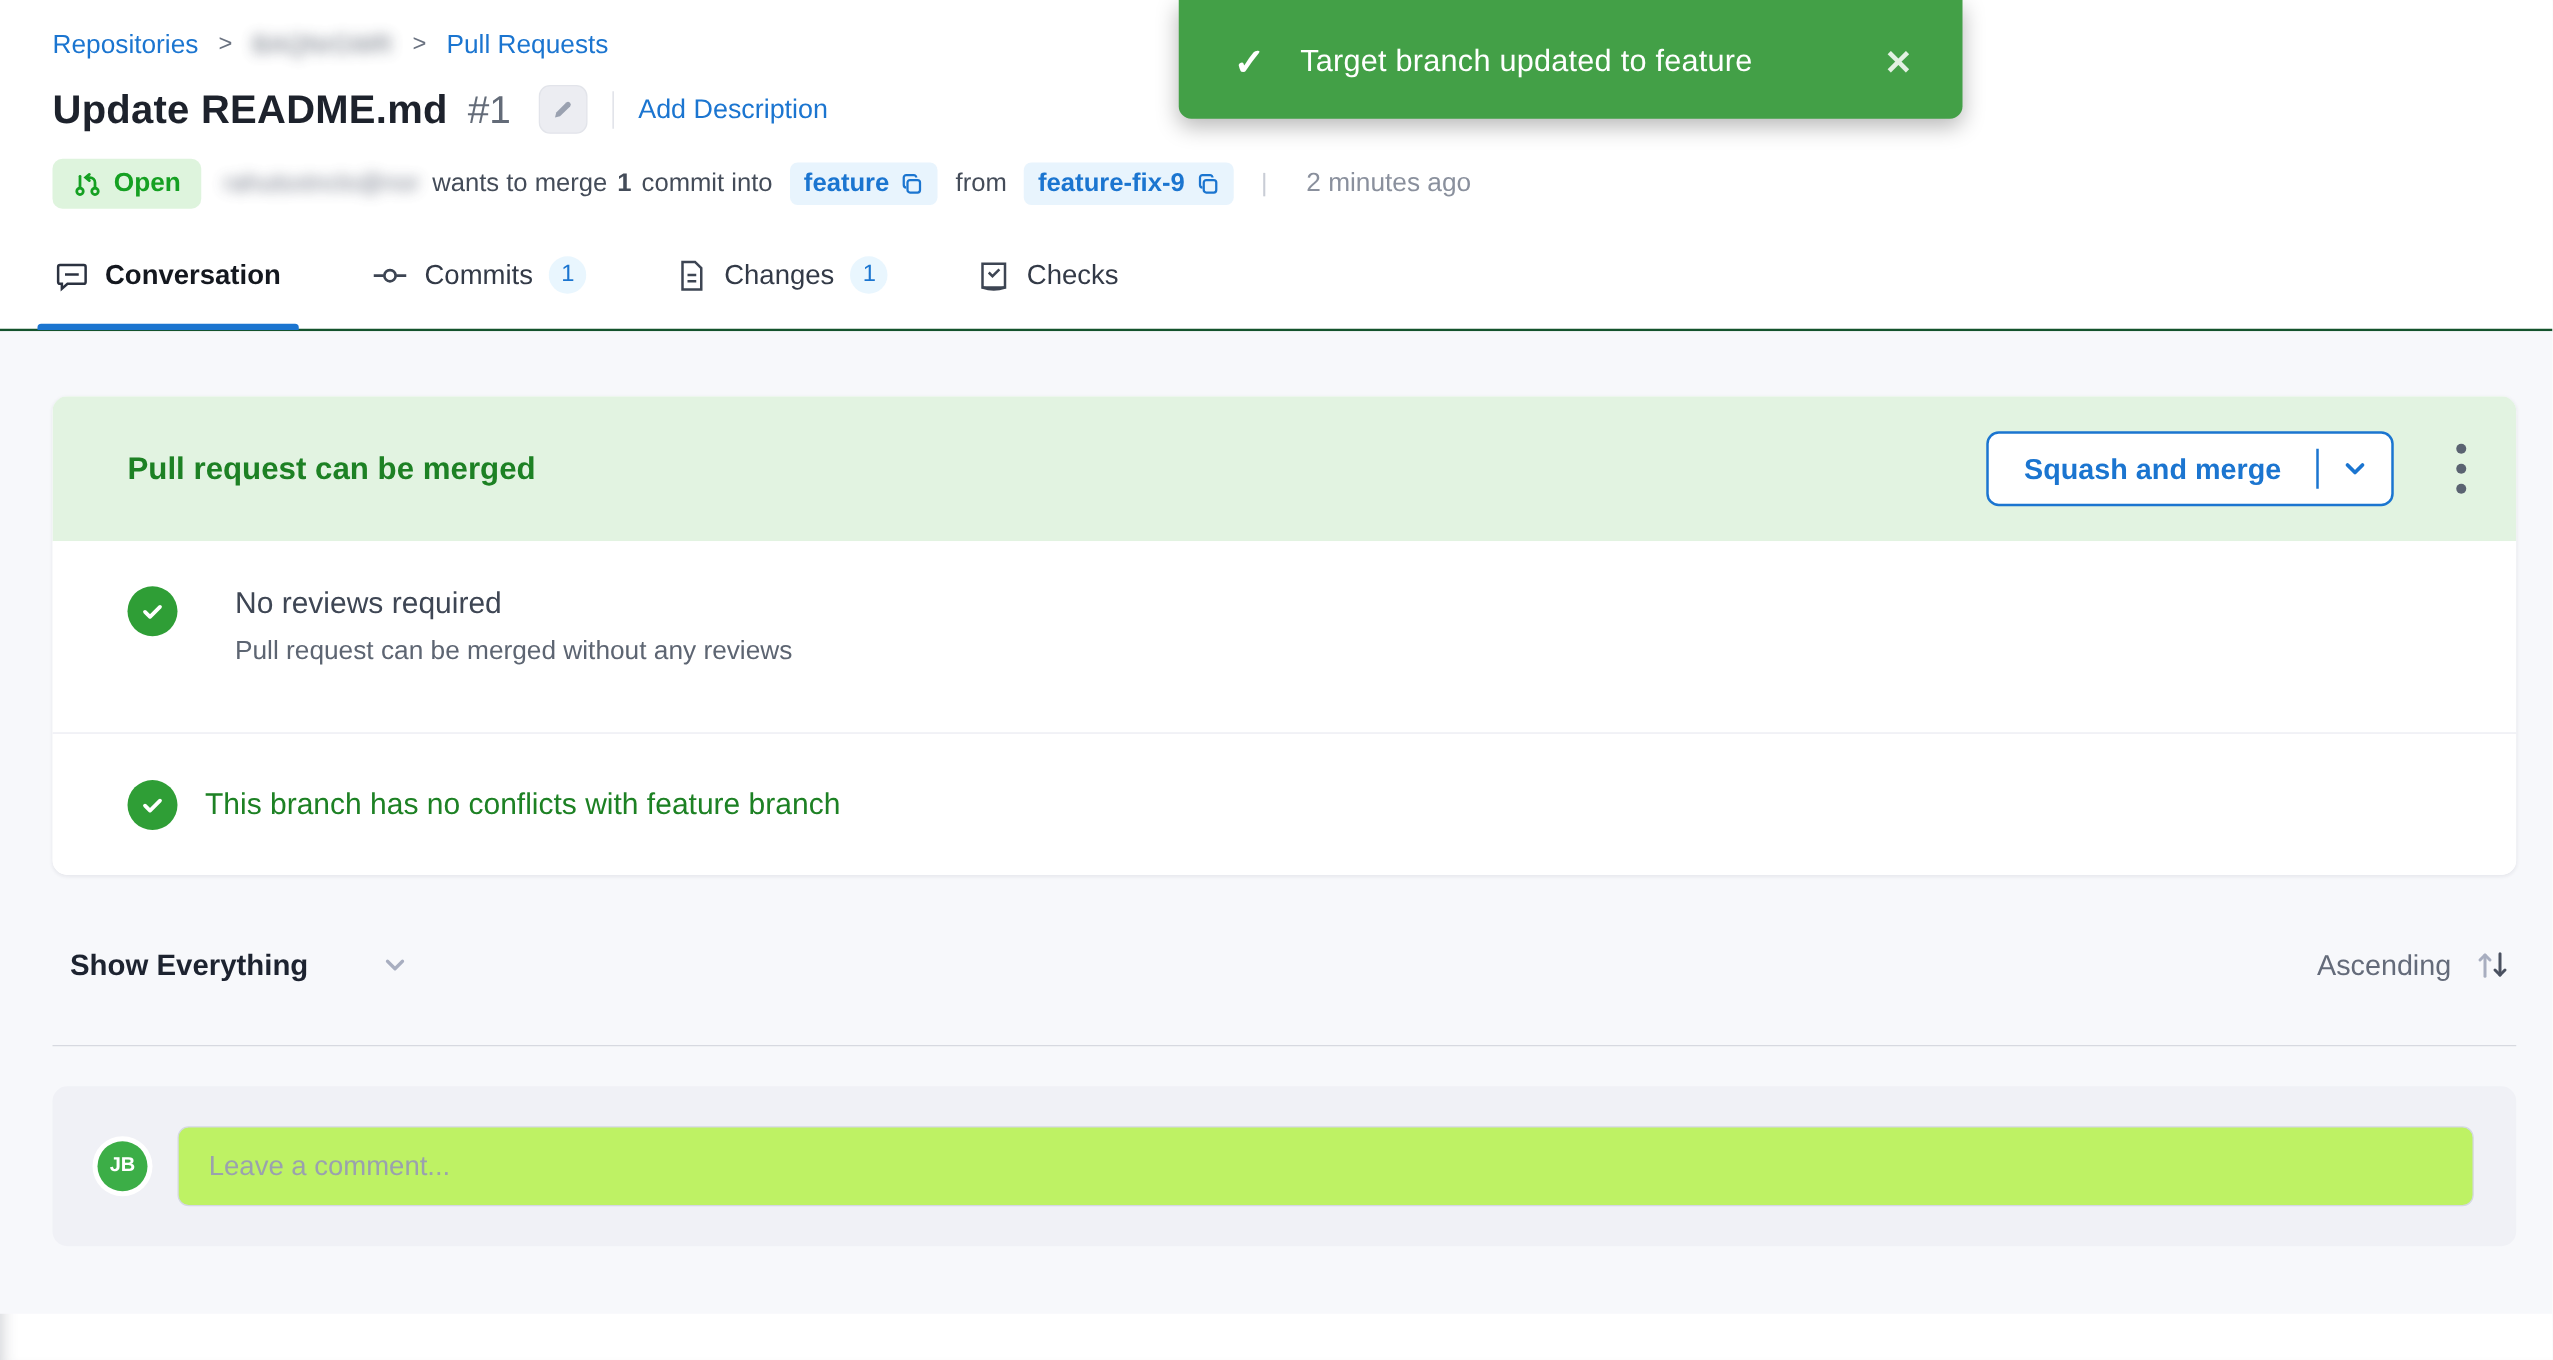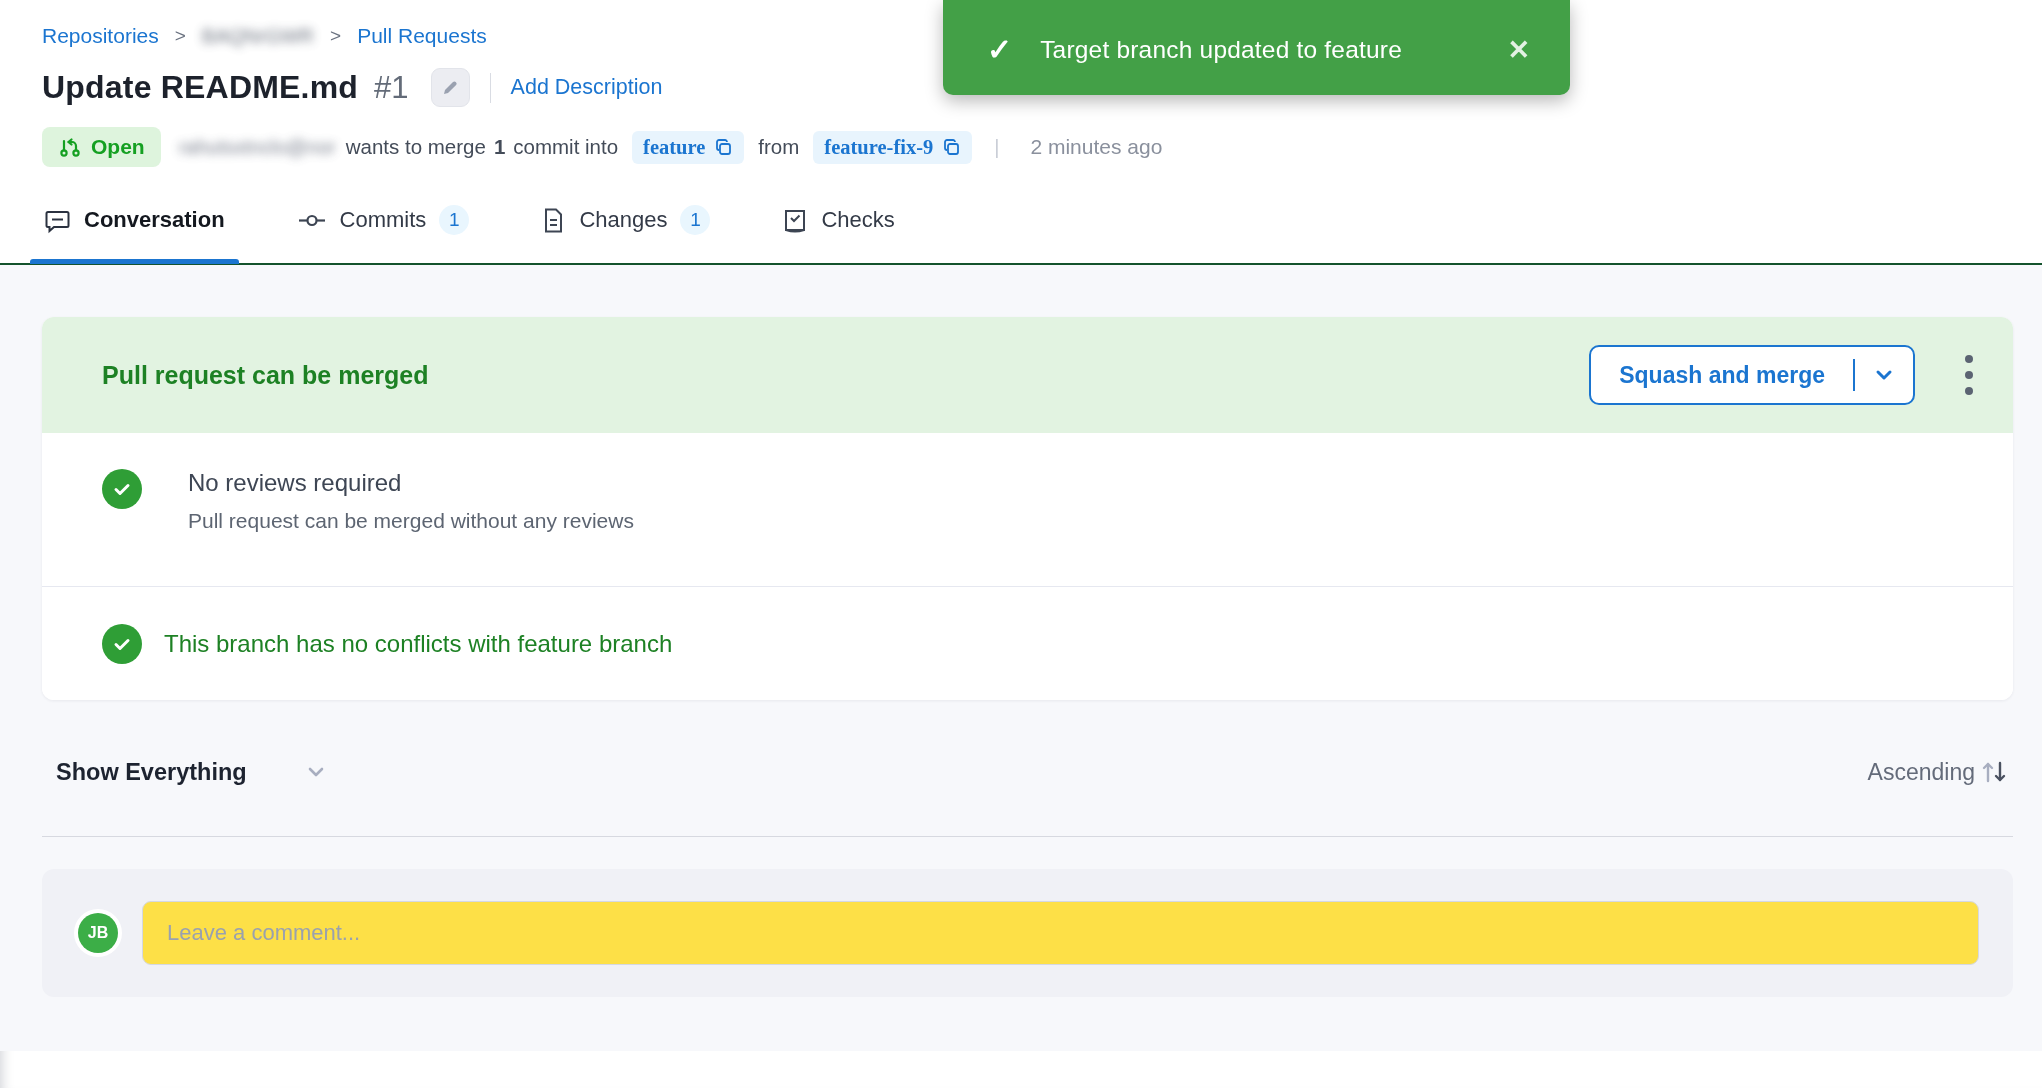--- a/index.html
+++ b/index.html
@@ -45,21 +45,21 @@
   .add-desc{color:var(--blue); font-size:21.5px; cursor:pointer;}
 
   .meta-row{display:flex; align-items:center; margin-top:20px; font-size:20.5px; color:#444c59;}
   .open-pill{display:flex; align-items:center; gap:9px; background:var(--open-bg);
     border-radius:8px; padding:8px 16px; margin-right:18px;}
   .open-label{color:var(--open-green); font-weight:bold; font-size:21px;}
   .user-redacted{color:#4a5265; font-size:20px; margin-right:4px;}
   .meta-text{margin:0 6px;}
   .meta-bold{font-weight:bold; margin:0 2px;}
   .branch-chip{display:inline-flex; align-items:center; gap:9px; background:var(--chip-bg);
-    border-radius:6px; padding:5px 11px; margin:0 8px; cursor:pointer;font-family:Liberation Serif, serif;}
+    border-radius:6px; padding:5px 11px; margin:0 8px; cursor:pointer;}
   .branch-name{color:var(--blue); font-weight:bold; font-size:20.5px;}
   .meta-pipe{color:#c9cdd6; margin:0 14px; font-size:20px;}
   .timestamp{color:var(--lightgray); font-size:21px;margin-left:17px;}
 
   
   .tabs{display:flex; gap:72px; margin-top:38px; padding-left:2px;}
   .tab{display:flex; align-items:center; gap:13px; padding-bottom:28px; position:relative;
     font-size:22px; color:#333a47; cursor:pointer;}
   .tab.active{font-weight:bold; color:#14181f;}
   .tab.active::after{content:""; position:absolute; left:-14px; right:-14px; bottom:-1px;
@@ -91,32 +91,32 @@
     display:flex; align-items:center; justify-content:center; flex:none;}
   .check-texts{margin-left:22px;}
   .check-title{font-size:24px; color:var(--slate);}
   .check-title.green{color:var(--green); margin-left:22px;}
   .check-sub{font-size:21px; color:var(--gray); margin-top:12px;}
 
   
   .filter-bar{display:flex; align-items:center; margin-top:58px; padding:0 4px 0 14px;}
   .filter-left{display:flex; align-items:center; gap:58px; cursor:pointer;}
   .filter-label{font-size:23.5px; font-weight:bold; color:#1d2330;}
-  .sort-right{margin-left:auto; display:flex; align-items:center; gap:4px; cursor:pointer;}
+  .sort-right{margin-left:auto; display:flex; align-items:center; gap:18px; cursor:pointer;}
   .sort-label{font-size:23px; color:#646b7a;}
 
   .hr-line{height:1px; background:#d7d9e0; margin-top:50px;}
 
   
   .comment-box{margin-top:32px; background:#f0f1f6; border-radius:12px; height:128px;
     display:flex; align-items:center; padding:0 34px 0 36px;}
   .avatar{width:40px; height:40px; border-radius:50%; background:#3cae47; color:#fff;
     font-size:16px; font-weight:bold; display:flex; align-items:center; justify-content:center;
     box-shadow:0 0 0 4px #fff; flex:none;}
-  .comment-input{flex:1; margin-left:24px; height:64px; background:#fde047;
+  .comment-input{flex:1; margin-left:24px; height:64px; background:#bef264;
     border:1.5px solid #d4d8e2; border-radius:9px; font-size:22px; color:#333;
     font-family:"Liberation Sans",sans-serif; padding:0 24px; outline:none;}
   .comment-input::placeholder{color:#9aa1ae;}
 </style>
 </head>
 <body>
 
 <div class="toast">
   <span class="toast-check">✓</span>
   <span class="toast-msg">Target branch updated to feature</span>

